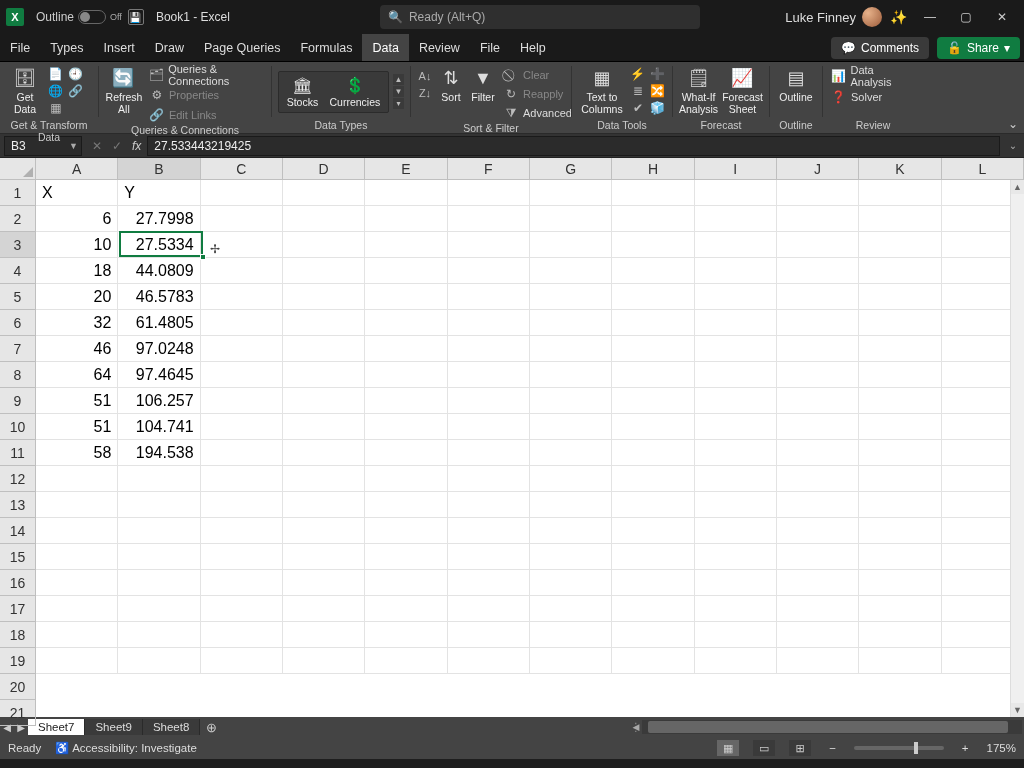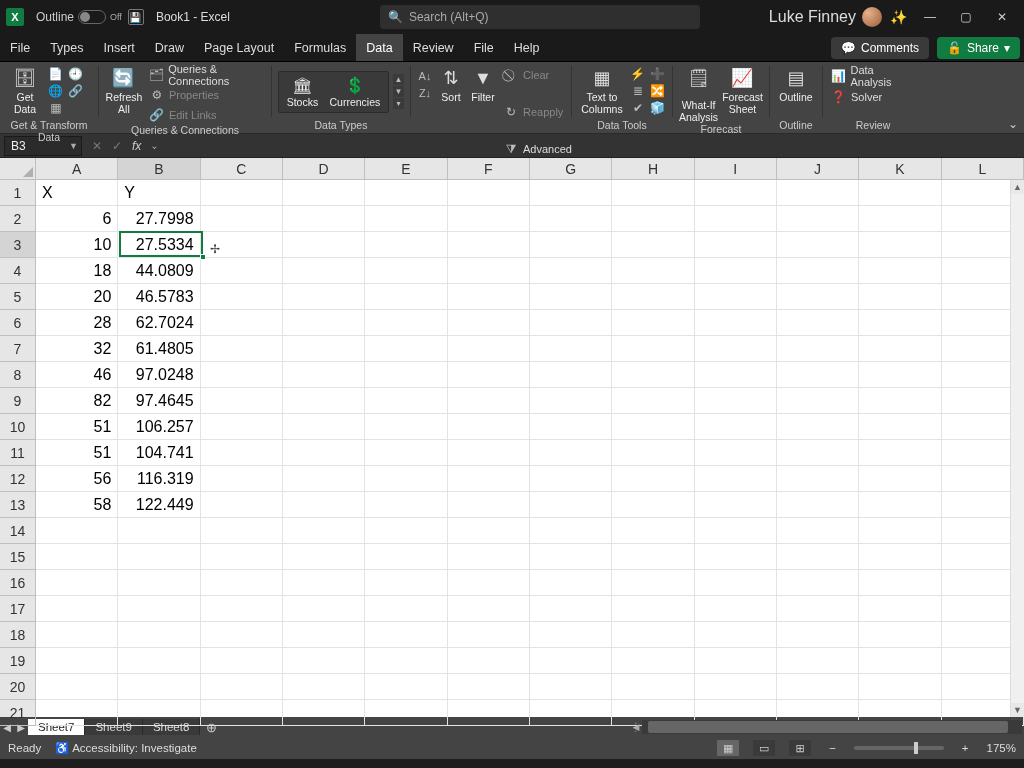--- a/index.html
+++ b/index.html
@@ -9,21 +9,21 @@
 .titlebar { height: 34px; background: #1a1a1a; display: flex; align-items: center; font-size: 12px; color: #ccc; }
 .titlebar .left { display: flex; align-items: center; gap: 6px; padding-left: 6px; }
 .titlebar .xl-icon { width: 18px; height: 18px; background: #107c41; border-radius: 2px; display: flex; align-items: center; justify-content: center; font-size: 11px; font-weight: bold; color:#fff;}
 .autosave { display:flex; align-items:center; gap:4px; margin-left:6px;}
 .autosave .toggle { width: 28px; height: 14px; border: 1px solid #666; border-radius: 8px; position: relative; }
 .autosave .toggle::after { content:""; position:absolute; left:1px; top:1px; width:10px; height:10px; border-radius:50%; background:#888; }
 .save-icon { width:16px;height:16px;border:1px solid #777;border-radius:2px;display:flex;align-items:center;justify-content:center;font-size:10px;color:#bbb;}
 .doc-title{ margin-left:6px; font-size:12px; color:#ddd;}
 .search-box { margin-left: 150px; width: 320px; height: 24px; background:#2f2f2f; border-radius:4px; display:flex; align-items:center; padding:0 8px; color:#aaa; font-size:12px; gap:6px;}
 .titlebar .right { margin-left:auto; display:flex; align-items:center; gap:8px; padding-right:8px;}
-.user { display:flex; align-items:center; gap:6px; font-size:16px; color:#ddd;}
+.user { display:flex; align-items:center; gap:6px; font-size:13px; color:#ddd;}
 .avatar { width:20px;height:20px;border-radius:50%; background: radial-gradient(circle at 30% 30%, #e7b28a, #9c5b3a); }
 .mic-ic{ width:18px;height:18px; color:#bbb; display:flex;align-items:center;justify-content:center;font-size:14px;}
 .win-btn{ width:28px;height:28px; display:flex;align-items:center;justify-content:center; color:#ccc; font-size:12px;}
 
 
 .menubar { height: 28px; background:#1a1a1a; border-bottom:1px solid #000; display:flex; align-items:stretch; font-size:12.5px;}
 .menubar .tab{ padding:0 10px; display:flex; align-items:center; color:#ddd; cursor:default;}
 .menubar .tab.active{ background:#444; color:#fff; }
 .menubar .spacer{ flex:1; }
 .menubar .pill { margin:3px 4px; height:22px; padding:0 10px; border-radius:4px; display:flex; align-items:center; gap:5px; font-size:12px;}
@@ -111,40 +111,40 @@
     <div class="autosave">
       <span>Outline</span>
       <div class="toggle"></div>
       <span style="font-size:9px;color:#aaa;">Off</span>
     </div>
     <div class="save-icon">💾</div>
     <div class="doc-title">Book1 - Excel</div>
   </div>
   <div class="search-box">
     <span>🔍</span>
-    <span>Search (Alt+Q)</span>
+    <span>Ready (Alt+Q)</span>
   </div>
   <div class="right">
     <div class="user">
       <span>Luke Finney</span>
       <div class="avatar"></div>
     </div>
     <div class="mic-ic">✨</div>
     <div class="win-btn">—</div>
     <div class="win-btn">▢</div>
     <div class="win-btn">✕</div>
   </div>
 </div>
 
 <div class="menubar" id="menubar">
   <div class="tab">File</div>
     <div class="tab">Types</div>
     <div class="tab">Insert</div>
     <div class="tab">Draw</div>
-    <div class="tab">Page Layout</div>
+    <div class="tab">Page Queries</div>
     <div class="tab">Formulas</div>
     <div class="tab active">Data</div>
     <div class="tab">Review</div>
     <div class="tab">File</div>
     <div class="tab">Help</div>
     <div class="spacer"></div>
   <div class="pill comments">💬 <span>Comments</span></div>
   <div class="pill share">🔓 <span>Share</span> ▾</div>
 </div>
 
@@ -225,21 +225,21 @@
         <span class="ic-sq" style="font-size:11px;">Z↓</span>
       </div>
       <div class="btn-big" style="width:34px;">
           <div class="ic">⇅</div>
           <span>Sort</span>
         </div>
       <div class="btn-big" style="width:34px;">
           <div class="ic">▼</div>
           <span>Filter</span>
         </div>
-      <div class="mini-col" style="gap:19px;">
+      <div class="mini-col" style="gap:1px;">
         <div class="btn-sm disabled">
             <span class="ic-sq">⃠</span>
             <span>Clear</span>
           </div>
         <div class="btn-sm disabled">
             <span class="ic-sq">↻</span>
             <span>Reapply</span>
           </div>
         <div class="btn-sm">
             <span class="ic-sq">⧩</span>
@@ -270,21 +270,21 @@
       </div>
     </div>
     <div class="label">Data Tools</div>
   </div>
   <div class="vsplit"></div>
 
   <div class="rgroup" style="width:96px;">
     <div class="items">
       <div class="btn-big" style="width:46px;">
           <div class="ic">🗒</div>
-          <span style="white-space:pre;text-align:center;margin-top:8px;">What-If
+          <span style="white-space:pre;text-align:center;">What-If
 Analysis</span>
         </div>
       <div class="btn-big" style="width:46px;">
           <div class="ic">📈</div>
           <span style="white-space:pre;text-align:center;">Forecast
 Sheet</span>
         </div>
     </div>
     <div class="label">Forecast</div>
   </div>
@@ -322,20 +322,23 @@
 <div class="fbar">
   <div class="namebox">
       <span>B3</span>
       <span class="dd">▼</span>
     </div>
   <div class="fx-btns">
     <span style="color:#777;">✕</span>
     <span style="color:#777;">✓</span>
   </div>
   <span class="fx-label">fx</span>
+  <div class="formula-input">
+      <span>27.533443219425</span>
+    </div>
   <div class="expand">⌄</div>
 </div>
 
 <div class="grid-wrap">
   <div class="corner"></div>
   <div class="col-headers" id="colheaders">
       <div class="col-h" style="width: 84px;">A</div>
       <div class="col-h sel" style="width: 84px;">B</div>
       <div class="col-h" style="width: 84px;">C</div>
       <div class="col-h" style="width: 84px;">D</div>
@@ -436,34 +439,20 @@
         <div class="cell" style="width: 84px;"></div>
         <div class="cell" style="width: 84px;"></div>
         <div class="cell" style="width: 84px;"></div>
         <div class="cell" style="width: 84px;"></div>
         <div class="cell" style="width: 84px;"></div>
         <div class="cell" style="width: 84px;"></div>
         <div class="cell" style="width: 84px;"></div>
         <div class="cell" style="width: 84px;"></div>
       </div>
       <div class="row">
-        <div class="cell num" style="width: 84px;">28</div>
-        <div class="cell num" style="width: 84px;">62.7024</div>
-        <div class="cell" style="width: 84px;"></div>
-        <div class="cell" style="width: 84px;"></div>
-        <div class="cell" style="width: 84px;"></div>
-        <div class="cell" style="width: 84px;"></div>
-        <div class="cell" style="width: 84px;"></div>
-        <div class="cell" style="width: 84px;"></div>
-        <div class="cell" style="width: 84px;"></div>
-        <div class="cell" style="width: 84px;"></div>
-        <div class="cell" style="width: 84px;"></div>
-        <div class="cell" style="width: 84px;"></div>
-      </div>
-      <div class="row">
         <div class="cell num" style="width: 84px;">32</div>
         <div class="cell num" style="width: 84px;">61.4805</div>
         <div class="cell" style="width: 84px;"></div>
         <div class="cell" style="width: 84px;"></div>
         <div class="cell" style="width: 84px;"></div>
         <div class="cell" style="width: 84px;"></div>
         <div class="cell" style="width: 84px;"></div>
         <div class="cell" style="width: 84px;"></div>
         <div class="cell" style="width: 84px;"></div>
         <div class="cell" style="width: 84px;"></div>
@@ -478,21 +467,21 @@
         <div class="cell" style="width: 84px;"></div>
         <div class="cell" style="width: 84px;"></div>
         <div class="cell" style="width: 84px;"></div>
         <div class="cell" style="width: 84px;"></div>
         <div class="cell" style="width: 84px;"></div>
         <div class="cell" style="width: 84px;"></div>
         <div class="cell" style="width: 84px;"></div>
         <div class="cell" style="width: 84px;"></div>
       </div>
       <div class="row">
-        <div class="cell num" style="width: 84px;">82</div>
+        <div class="cell num" style="width: 84px;">64</div>
         <div class="cell num" style="width: 84px;">97.4645</div>
         <div class="cell" style="width: 84px;"></div>
         <div class="cell" style="width: 84px;"></div>
         <div class="cell" style="width: 84px;"></div>
         <div class="cell" style="width: 84px;"></div>
         <div class="cell" style="width: 84px;"></div>
         <div class="cell" style="width: 84px;"></div>
         <div class="cell" style="width: 84px;"></div>
         <div class="cell" style="width: 84px;"></div>
         <div class="cell" style="width: 84px;"></div>
@@ -520,36 +509,22 @@
         <div class="cell" style="width: 84px;"></div>
         <div class="cell" style="width: 84px;"></div>
         <div class="cell" style="width: 84px;"></div>
         <div class="cell" style="width: 84px;"></div>
         <div class="cell" style="width: 84px;"></div>
         <div class="cell" style="width: 84px;"></div>
         <div class="cell" style="width: 84px;"></div>
         <div class="cell" style="width: 84px;"></div>
       </div>
       <div class="row">
-        <div class="cell num" style="width: 84px;">56</div>
-        <div class="cell num" style="width: 84px;">116.319</div>
-        <div class="cell" style="width: 84px;"></div>
-        <div class="cell" style="width: 84px;"></div>
-        <div class="cell" style="width: 84px;"></div>
-        <div class="cell" style="width: 84px;"></div>
-        <div class="cell" style="width: 84px;"></div>
-        <div class="cell" style="width: 84px;"></div>
-        <div class="cell" style="width: 84px;"></div>
-        <div class="cell" style="width: 84px;"></div>
-        <div class="cell" style="width: 84px;"></div>
-        <div class="cell" style="width: 84px;"></div>
-      </div>
-      <div class="row">
         <div class="cell num" style="width: 84px;">58</div>
-        <div class="cell num" style="width: 84px;">122.449</div>
+        <div class="cell num" style="width: 84px;">194.538</div>
         <div class="cell" style="width: 84px;"></div>
         <div class="cell" style="width: 84px;"></div>
         <div class="cell" style="width: 84px;"></div>
         <div class="cell" style="width: 84px;"></div>
         <div class="cell" style="width: 84px;"></div>
         <div class="cell" style="width: 84px;"></div>
         <div class="cell" style="width: 84px;"></div>
         <div class="cell" style="width: 84px;"></div>
         <div class="cell" style="width: 84px;"></div>
         <div class="cell" style="width: 84px;"></div>

